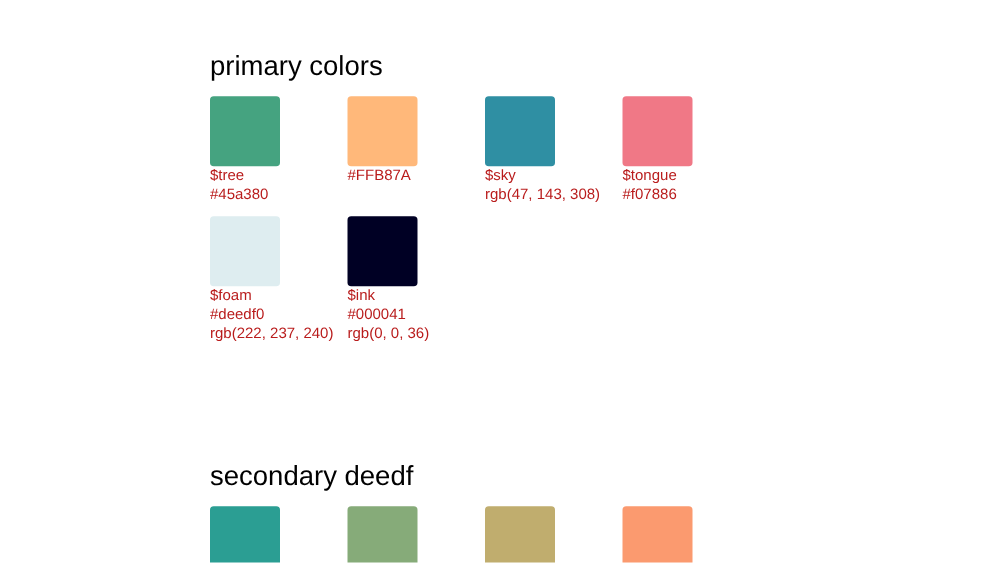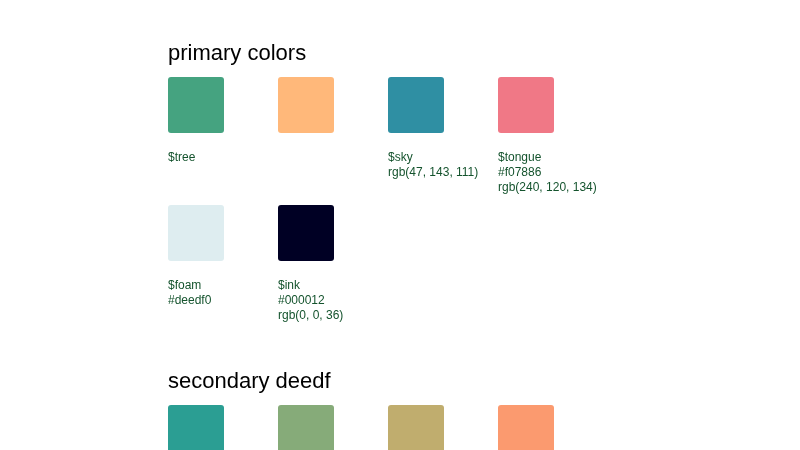--- a/index.html
+++ b/index.html
@@ -48,80 +48,82 @@
     width: 110px;
     margin-bottom: 10px;
   }
   .swatch-chip {
     width: 56px;
     height: 56px;
     border-radius: 3px;
     display: block;
   }
   .swatch-meta {
-    margin-top: 17px;
+    margin-top: 0;
     font-size: 12px;
     line-height: 15px;
-    color: #14532d;
+    color: #b91c1c;
     white-space: nowrap;
   }
   .swatch-meta div { white-space: nowrap; }
 </style>
 </head>
 <body>
 
 <div class="page">
 
   <section class="section section-primary">
     <h2 class="section-heading">primary colors</h2>
     <div class="swatch-grid">
 
       <div class="swatch-cell">
         <span class="swatch-chip" style="background-color: rgb(69, 163, 128);"></span>
         <div class="swatch-meta">
           <div>$tree</div>
+          <div>#45a380</div>
         </div>
       </div>
 
       <div class="swatch-cell">
         <span class="swatch-chip" style="background-color: rgb(255, 184, 122);"></span>
         <div class="swatch-meta">
+          <div>#FFB87A</div>
         </div>
       </div>
 
       <div class="swatch-cell">
         <span class="swatch-chip" style="background-color: rgb(47, 143, 163);"></span>
         <div class="swatch-meta">
           <div>$sky</div>
-          <div>rgb(47, 143, 111)</div>
+          <div>rgb(47, 143, 308)</div>
         </div>
       </div>
 
       <div class="swatch-cell">
         <span class="swatch-chip" style="background-color: rgb(240, 120, 134);"></span>
         <div class="swatch-meta">
           <div>$tongue</div>
           <div>#f07886</div>
-          <div>rgb(240, 120, 134)</div>
         </div>
       </div>
 
       <div class="swatch-cell">
         <span class="swatch-chip" style="background-color: rgb(222, 237, 240);"></span>
         <div class="swatch-meta">
           <div>$foam</div>
           <div>#deedf0</div>
+          <div>rgb(222, 237, 240)</div>
         </div>
       </div>
 
       <div class="swatch-cell">
         <span class="swatch-chip" style="background-color: rgb(0, 0, 36);"></span>
         <div class="swatch-meta">
           <div>$ink</div>
-          <div>#000012</div>
+          <div>#000041</div>
           <div>rgb(0, 0, 36)</div>
         </div>
       </div>
 
     </div>
   </section>
 
   <section class="section section-secondary">
     <h2 class="section-heading">secondary deedf</h2>
     <div class="swatch-grid">

